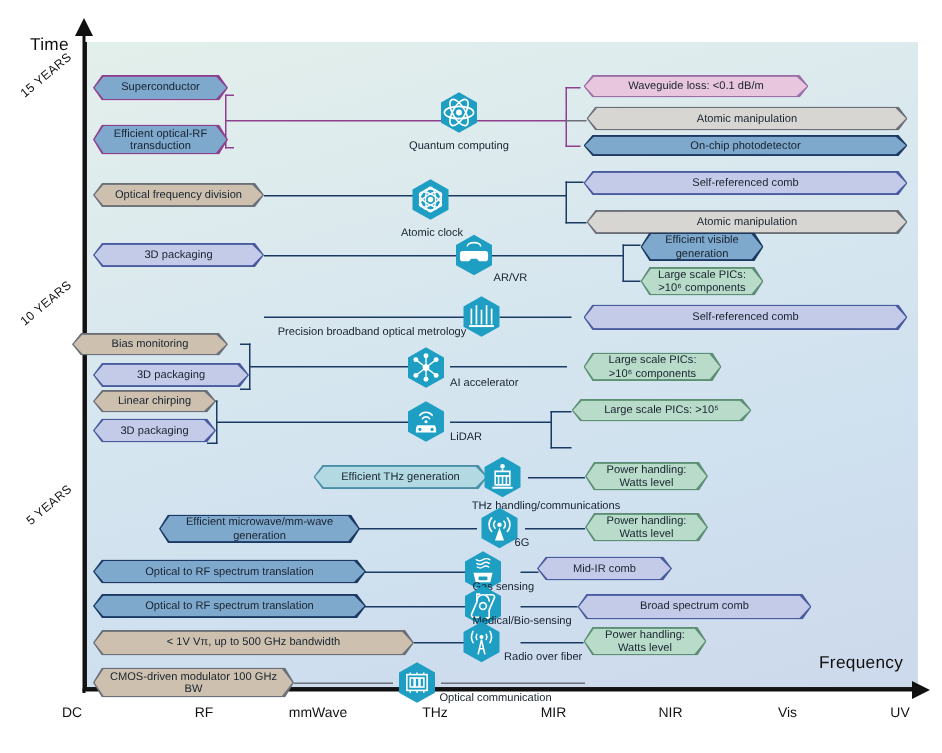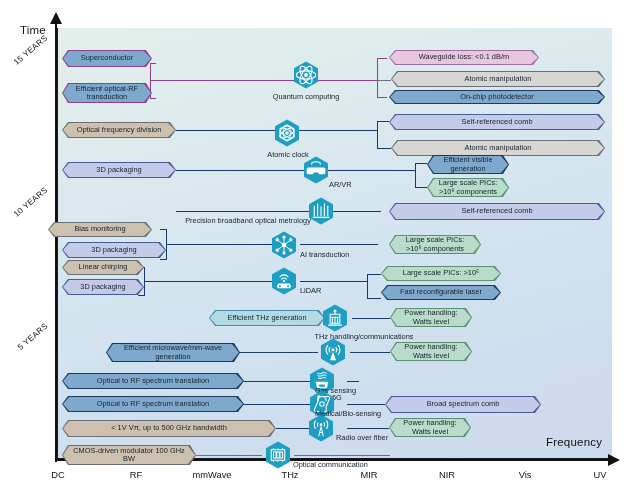--- a/index.html
+++ b/index.html
@@ -103,21 +103,21 @@
   <div class="axis-x"></div>
   <div class="axis-x-head"></div>
 
   <div class="axis-title" id="time-title">Time</div>
   <div class="axis-title" id="freq-title">Frequency</div>
 
   <div class="ytick" style="left:12px;top:60px;">15 YEARS</div>
   <div class="ytick" style="left:12px;top:212px;">10 YEARS</div>
   <div class="ytick" style="left:16px;top:345px;">5 YEARS</div>
 
-  <div class="xtick" style="left:58px;">DC</div>
+  <div class="xtick" style="left:48px;">DC</div>
   <div class="xtick" style="left:136px;">RF</div>
   <div class="xtick" style="left:212px;">mmWave</div>
   <div class="xtick" style="left:290px;">THz</div>
   <div class="xtick" style="left:369px;">MIR</div>
   <div class="xtick" style="left:447px;">NIR</div>
   <div class="xtick" style="left:525px;">Vis</div>
   <div class="xtick" style="left:600px;">UV</div>
 
   <div class="conn v purple" style="left:150px;top:63px;height:36px;"></div>
   <div class="conn h purple" style="left:150px;top:63px;width:6px;"></div>
@@ -295,21 +295,21 @@
         <circle cx="20" cy="20" r="3"></circle>
         <circle cx="11" cy="13" r="2.2"></circle>
         <circle cx="11" cy="27" r="2.2"></circle>
         <circle cx="29" cy="13" r="2.2"></circle>
         <circle cx="29" cy="27" r="2.2"></circle>
         <circle cx="20" cy="9.5" r="2.2"></circle>
         <circle cx="20" cy="30.5" r="2.2"></circle>
       </g>
     </svg>
   </div>
-  <div class="icon-label" style="left:300px;top:250px;">AI transduction</div>
+  <div class="icon-label" style="left:300px;top:250px;">AI accelerator</div>
 
   <div class="hexwrap" style="left:389px;top:235px;width:92px;height:19px;">
     <div class="hexborder" style="background:#5c8f74;"></div>
     <div class="hexfill" style="background:#b8dcc9;"></div>
     <div class="hextext">Large scale PICs: &gt;10⁶ components</div>
   </div>
 
   <div class="conn v" style="left:144px;top:267px;height:29px;"></div>
   <div class="conn h" style="left:138px;top:267px;width:7px;"></div>
   <div class="conn h" style="left:138px;top:295px;width:7px;"></div>
@@ -345,25 +345,20 @@
         </g>
     </svg>
   </div>
   <div class="icon-label" style="left:300px;top:286px;">LiDAR</div>
 
   <div class="hexwrap" style="left:381px;top:266px;width:120px;height:15px;">
     <div class="hexborder" style="background:#5c8f74;"></div>
     <div class="hexfill" style="background:#b8dcc9;"></div>
     <div class="hextext">Large scale PICs: &gt;10⁵</div>
   </div>
-  <div class="hexwrap" style="left:381px;top:285px;width:120px;height:15px;">
-    <div class="hexborder" style="background:#1b3a63;"></div>
-    <div class="hexfill" style="background:#7fa8cd;"></div>
-    <div class="hextext">Fast reconfigurable laser</div>
-  </div>
 
   <div class="conn h" style="left:323px;top:318px;width:12px;"></div>
   <div class="conn h" style="left:352px;top:318px;width:38px;"></div>
 
   <div class="hexwrap" style="left:209px;top:310px;width:116px;height:16px;">
     <div class="hexborder" style="background:#4a8fa8;"></div>
     <div class="hexfill" style="background:#b3d9e2;"></div>
     <div class="hextext">Efficient THz generation</div>
   </div>
 
@@ -405,21 +400,21 @@
       <g fill="none" stroke="#ffffff" stroke-width="1.5" stroke-linecap="round">
         <path d="M13 11a9 9 0 0 0 0 12"></path>
         <path d="M27 11a9 9 0 0 1 0 12"></path>
         <path d="M16 14a4.5 4.5 0 0 0 0 6"></path>
         <path d="M24 14a4.5 4.5 0 0 1 0 6"></path>
       </g>
       <circle cx="20" cy="17" r="2" fill="#ffffff"></circle>
       <path d="M20 19.5 16 31h8z" fill="#ffffff"></path>
     </svg>
   </div>
-  <div class="icon-label" style="left:332px;top:357px;margin-top:36px;">6G</div>
+  <div class="icon-label" style="left:343px;top:357px;">6G</div>
 
   <div class="hexwrap" style="left:390px;top:342px;width:82px;height:19px;">
     <div class="hexborder" style="background:#5c8f74;"></div>
     <div class="hexfill" style="background:#b8dcc9;"></div>
     <div class="hextext">Power handling: Watts level</div>
   </div>
 
   <div class="conn h" style="left:243px;top:381px;width:72px;"></div>
   <div class="conn h" style="left:347px;top:381px;width:12px;"></div>
 
@@ -436,20 +431,25 @@
         <path d="M14 9.5c1.6 1.2 4.4 1.2 6 0s4.4-1.2 6 0"></path>
         <path d="M14.5 12.8c1.5 1.1 4 1.1 5.5 0s4-1.1 5.5 0"></path>
         <path d="M15 16c1.4 1 3.6 1 5 0s3.6-1 5 0"></path>
       </g>
       <path d="M11.5 21h17l-2 8.5h-13z" fill="#ffffff"></path>
       <rect x="16" y="24.5" width="8" height="3.2" rx="1" fill="#1f9ec4"></rect>
     </svg>
   </div>
   <div class="icon-label" style="left:315px;top:386px;">Gas sensing</div>
 
+  <div class="hexwrap" style="left:358px;top:371px;width:90px;height:16px;">
+    <div class="hexborder" style="background:#4a5a9e;"></div>
+    <div class="hexfill" style="background:#c3cbe8;"></div>
+    <div class="hextext">Mid-IR comb</div>
+  </div>
 
   <div class="conn h" style="left:243px;top:404px;width:72px;"></div>
   <div class="conn h" style="left:347px;top:404px;width:38px;"></div>
 
   <div class="hexwrap" style="left:62px;top:396px;width:182px;height:16px;">
     <div class="hexborder" style="background:#1b3a63;"></div>
     <div class="hexfill" style="background:#7fa8cd;"></div>
     <div class="hextext">Optical to RF spectrum translation</div>
   </div>
 

